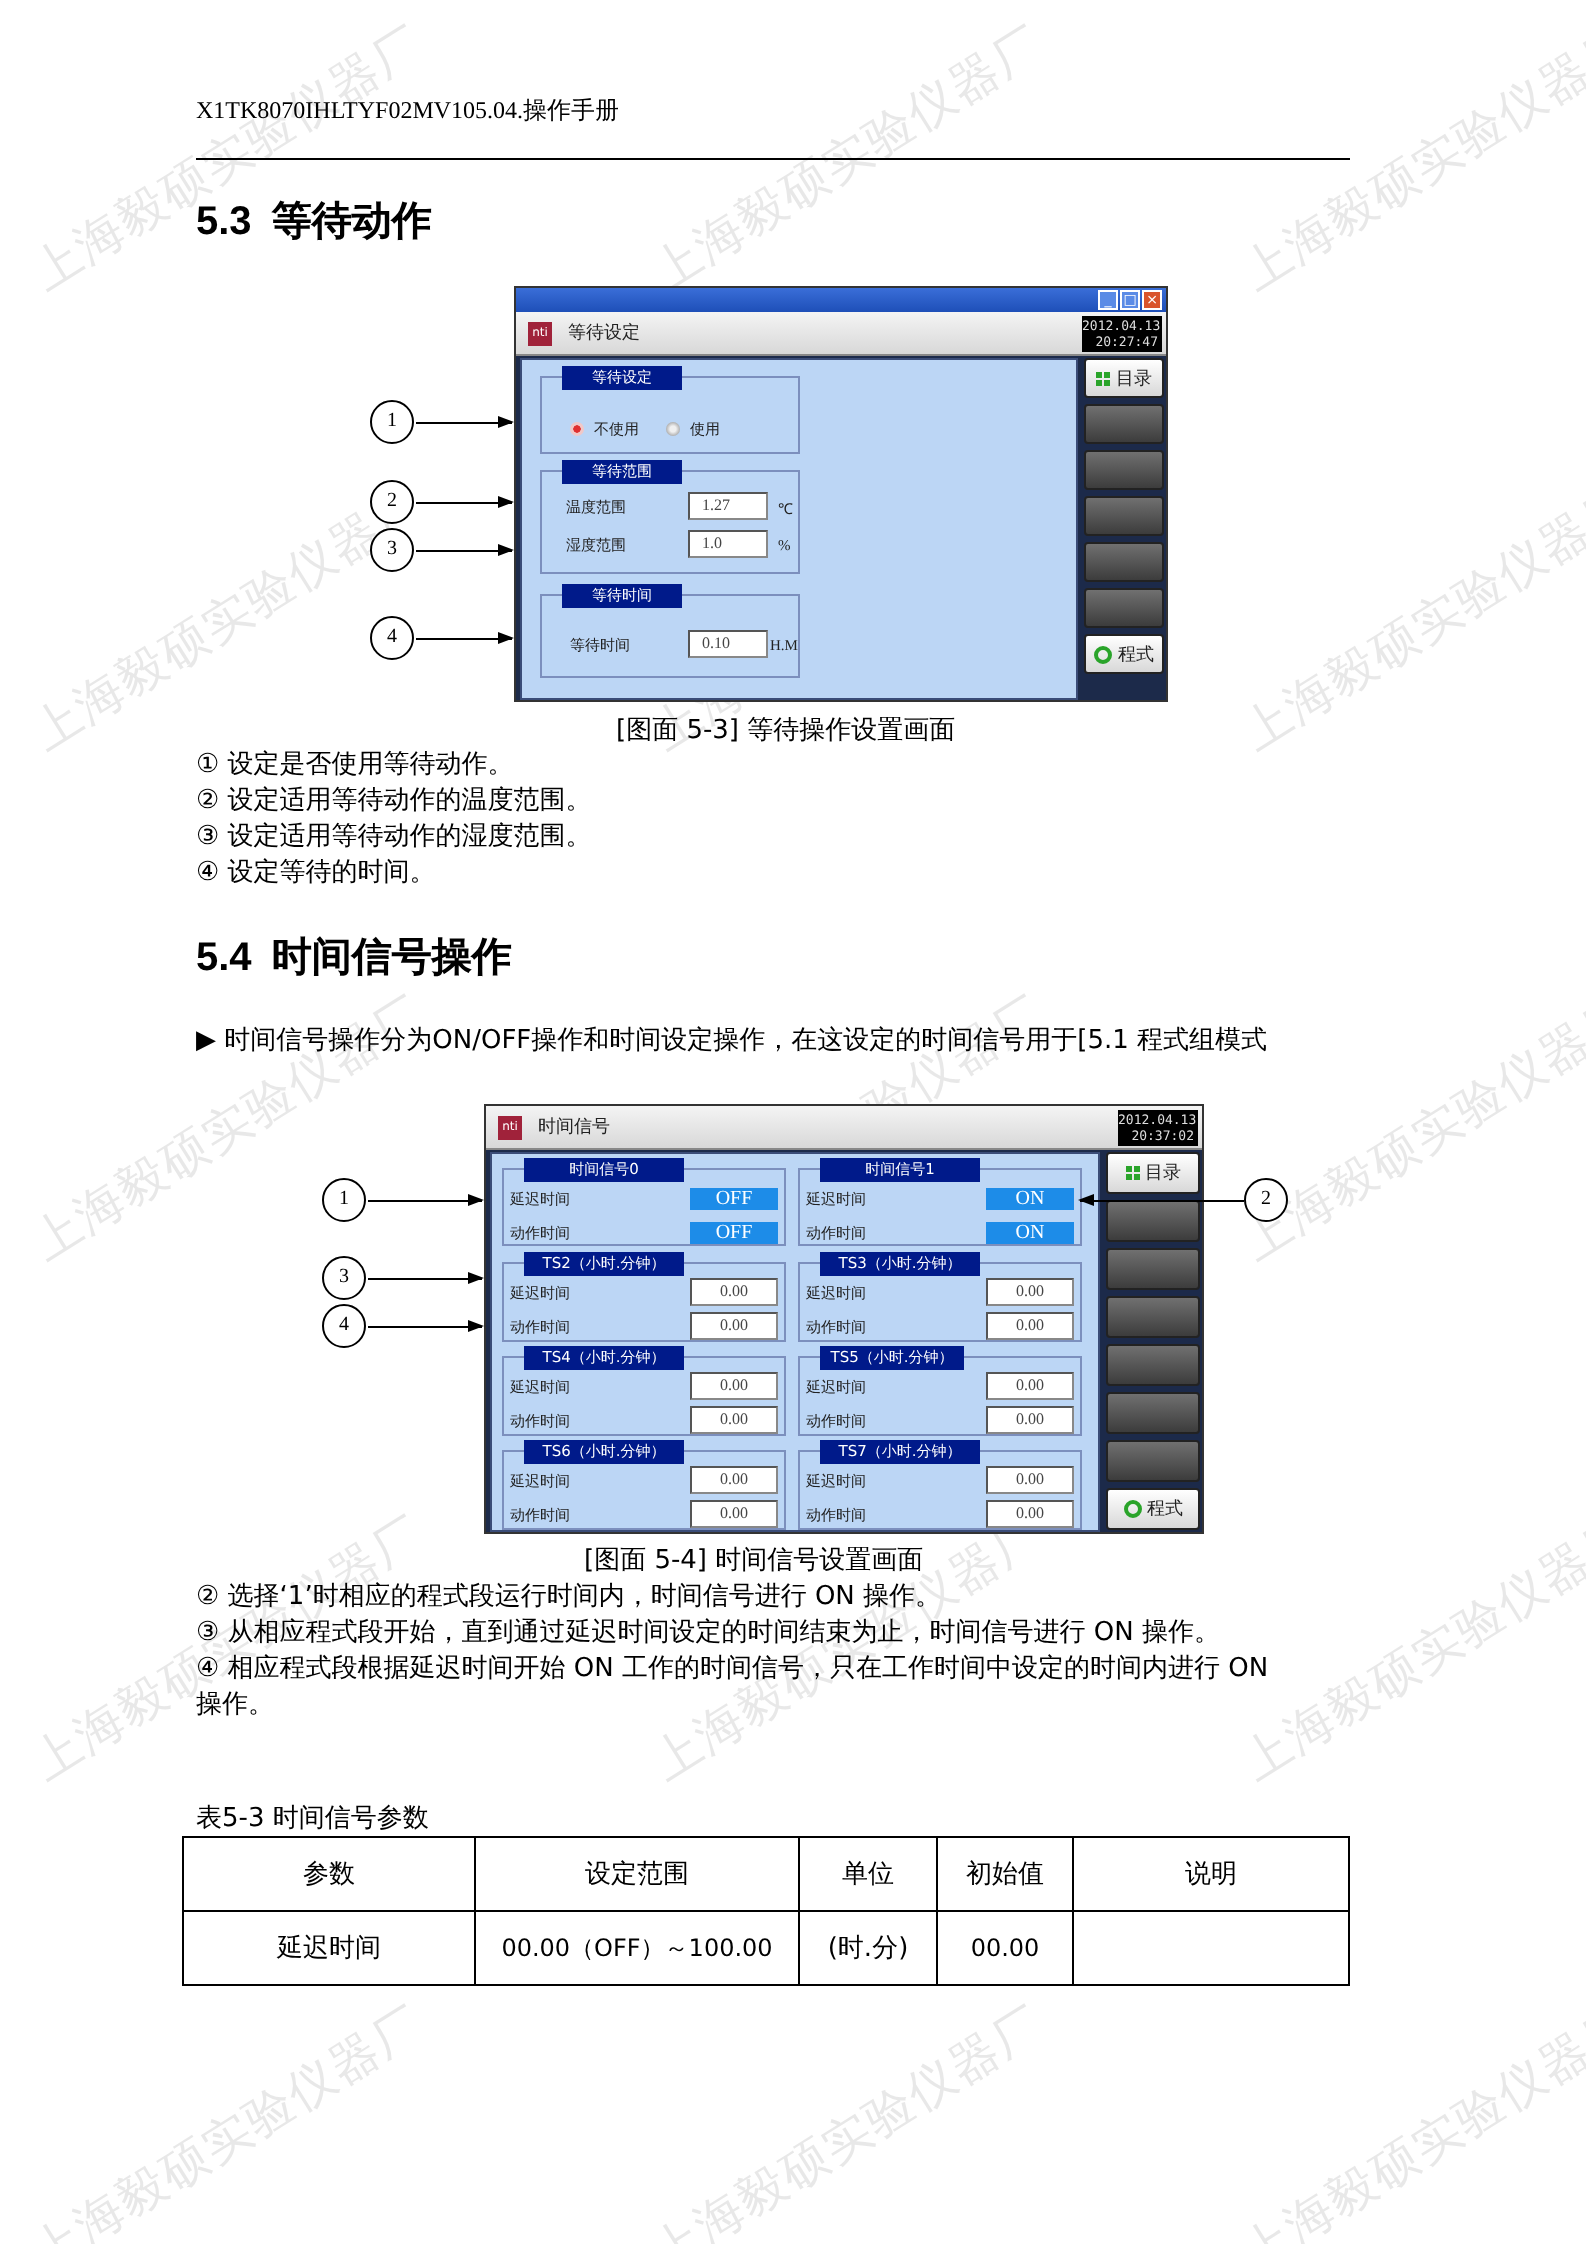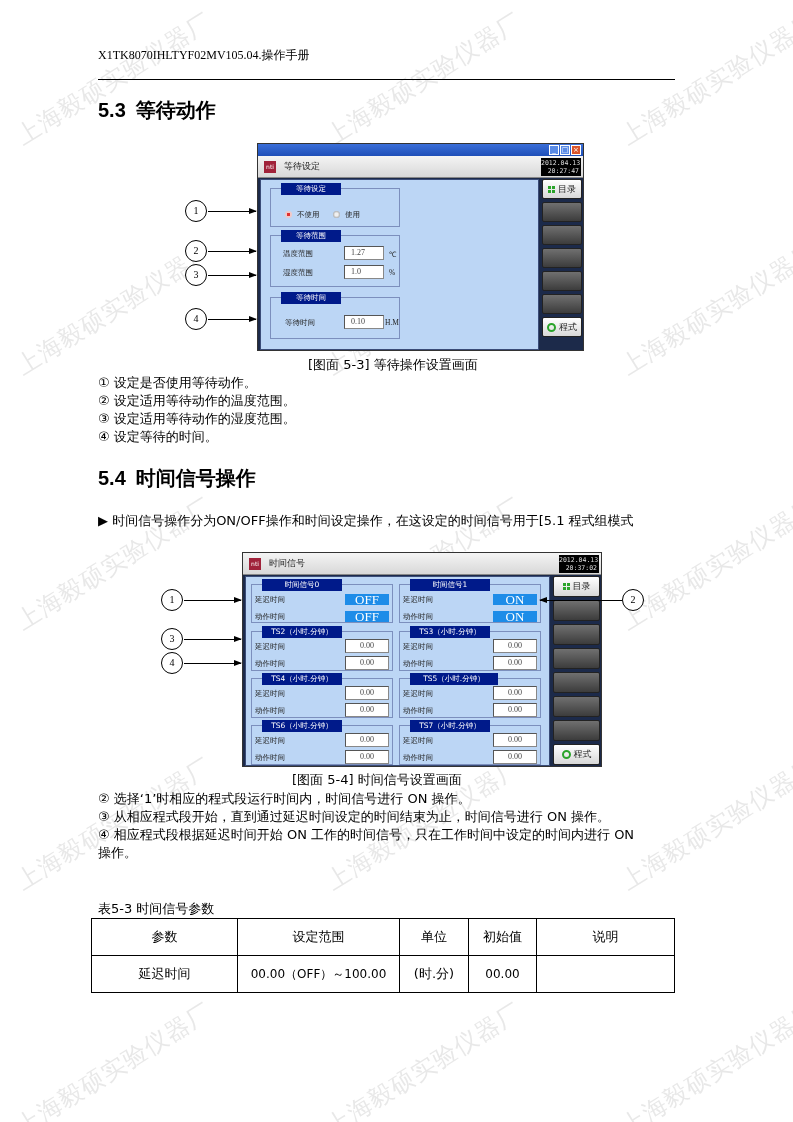--- a/index.html
+++ b/index.html
@@ -35,21 +35,21 @@
   .dots { display: inline-grid; grid-template-columns: 3px 3px; gap: 1px; }
   .dots i { width: 3px; height: 3px; background: #2aa42a; display: block; }
   .gear { width: 9px; height: 9px; border-radius: 50%; border: 2px solid #2aa42a; display: inline-block; }
 
   .grp { position: absolute; border: 1px solid #7c8fbd; }
   .grp-title { position: absolute; top: -6px; left: 10px; height: 12px; background: #001a8a; color: #fff; font-size: 7.5px; line-height: 12px; text-align: center; }
   .lbl { position: absolute; font-size: 7.5px; color: #222; white-space: nowrap; }
   .field { position: absolute; height: 14px; background: #fff; border: 1px solid #888; border-top-color: #555; border-left-color: #555; font-family: "Liberation Serif", serif; font-size: 8px; line-height: 12px; padding-left: 6px; color: #444; }
   .unit { position: absolute; font-family: "Liberation Serif", serif; font-size: 7.5px; color: #222; }
   .radio { position: absolute; width: 7px; height: 7px; border-radius: 50%; }
-  .toggle { position: absolute; height: 11px; background: #1d8ce8; color: #fff; font-family: "Liberation Serif", serif; font-size: 13px; line-height: 11px; text-align: center; }
+  .toggle { position: absolute; height: 11px; background: #1d8ce8; color: #fff; font-family: "Liberation Serif", serif; font-size: 10px; line-height: 11px; text-align: center; }
 
   .callout { position: absolute; width: 22px; height: 22px; border: 1px solid #000; border-radius: 50%; background: #fff; font-family: "Liberation Serif", serif; font-size: 10px; line-height: 20px; text-align: center; }
   .arrow { position: absolute; height: 1px; background: #000; }
   .arrow.r::after { content: ""; position: absolute; right: -1px; top: -3px; border-left: 8px solid #000; border-top: 3.5px solid transparent; border-bottom: 3.5px solid transparent; }
   .arrow.l::before { content: ""; position: absolute; left: -1px; top: -3px; border-right: 8px solid #000; border-top: 3.5px solid transparent; border-bottom: 3.5px solid transparent; }
 
   table.params { position: absolute; left: 91px; top: 918px; width: 584px; border-collapse: collapse; font-size: 13px; }
   table.params td { border: 1px solid #000; text-align: center; height: 37px; }
   .tbl-caption { position: absolute; left: 98px; top: 900px; font-size: 13px; }
 </style>
@@ -214,21 +214,21 @@
     </div>
 
     <div class="grp" style="left:5px; top:101px; width:142px; height:40px;">
       <div class="grp-title" style="width:80px;">TS4（小时.分钟）</div>
       <div class="lbl" style="left:3px; top:10px;">延迟时间</div>
       <div class="field" style="left:93px; top:7px; width:44px; text-align:center; padding:0;">0.00</div>
       <div class="lbl" style="left:3px; top:27px;">动作时间</div>
       <div class="field" style="left:93px; top:24px; width:44px; text-align:center; padding:0;">0.00</div>
     </div>
     <div class="grp" style="left:153px; top:101px; width:142px; height:40px;">
-      <div class="grp-title" style="width:88px;">TS5（小时.分钟）</div>
+      <div class="grp-title" style="width:72px;">TS5（小时.分钟）</div>
       <div class="lbl" style="left:3px; top:10px;">延迟时间</div>
       <div class="field" style="left:93px; top:7px; width:44px; text-align:center; padding:0;">0.00</div>
       <div class="lbl" style="left:3px; top:27px;">动作时间</div>
       <div class="field" style="left:93px; top:24px; width:44px; text-align:center; padding:0;">0.00</div>
     </div>
 
     <div class="grp" style="left:5px; top:148px; width:142px; height:40px;padding-left:41px;">
       <div class="grp-title" style="width:80px;">TS6（小时.分钟）</div>
       <div class="lbl" style="left:3px; top:10px;">延迟时间</div>
       <div class="field" style="left:93px; top:7px; width:44px; text-align:center; padding:0;">0.00</div>

